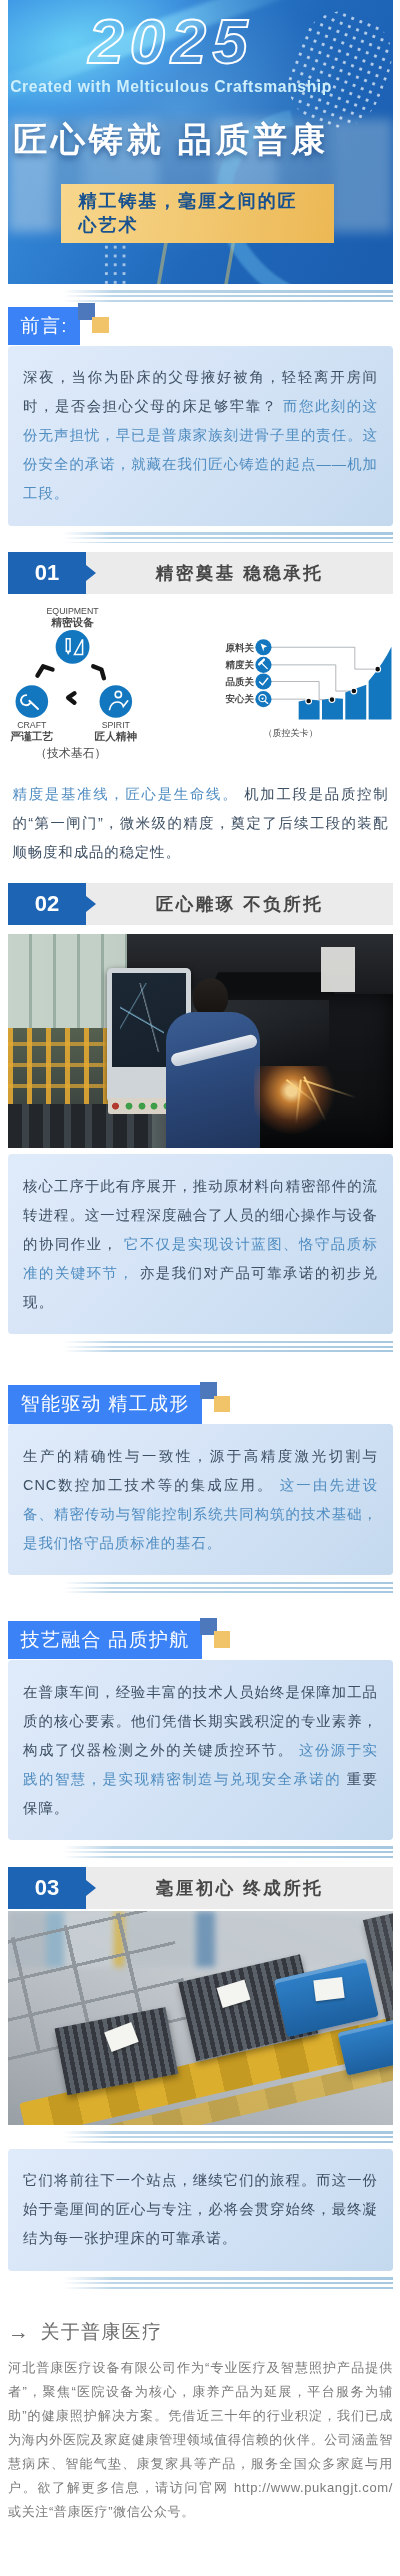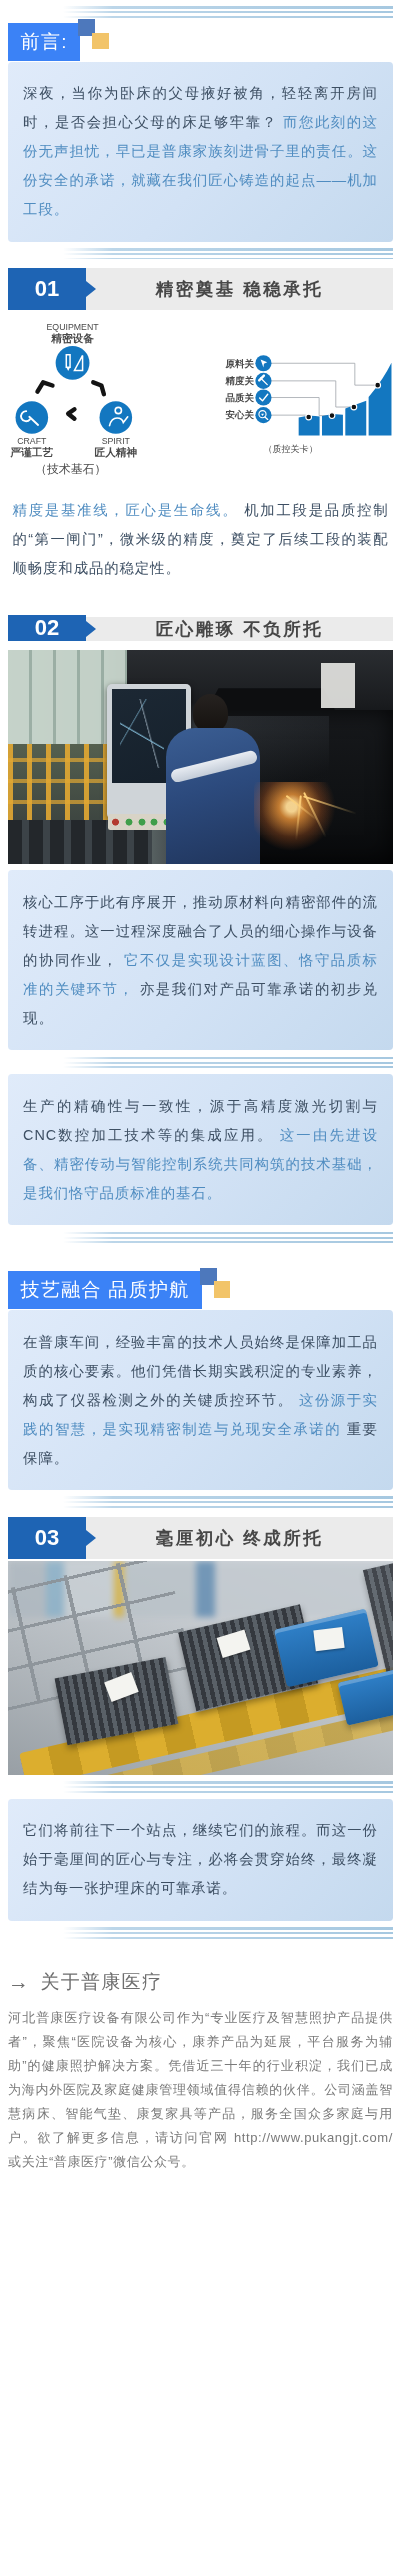--- a/index.html
+++ b/index.html
@@ -157,20 +157,37 @@
     font-size:19px;letter-spacing:1.3px;}
   .about-arrow{font-size:21px;line-height:1;}
   .about-para{margin:11.3px 8.1px 0;color:#7a7a7a;font-size:13px;line-height:24px;
     text-align:justify;letter-spacing:0.6px;}
 </style>
 </head>
 <body>
 
 <div class="page">
 
+  <div class="hero">
+    <div class="hero-glow"></div>
+    <div class="hero-streak"></div>
+    <div class="hero-blur"></div>
+    <div class="hero-floor"></div>
+    <div class="hero-dots d1"></div>
+    <div class="hero-dots d2"></div>
+    <div class="hero-swoosh"></div>
+    <div class="hero-inner">
+      <div class="hero-year">2025</div>
+      <div class="hero-sub">Created with Melticulous Craftsmanship</div>
+      <div class="hero-title">匠心铸就 品质普康</div>
+      <div class="hero-band-wrap">
+        <span class="hero-band">精工铸基，毫厘之间的匠心艺术</span>
+      </div>
+    </div>
+  </div>
 
   <div class="stripes">
       <div></div>
       <div></div>
       <div></div>
     </div>
 
   <div class="tag-head">
     <span class="tag-box">
       <span>前言:</span>
@@ -275,21 +292,21 @@
       </g>
       <text class="svg-label" x="205" y="240" font-size="19" fill="#4a4a4a" text-anchor="middle">（质控关卡）</text>
     </svg>
   </div>
 
   <div class="free-text">
     <span class="t-blue">精度是基准线，匠心是生命线。</span>
     <span class="t-dark">机加工段是品质控制的“第一闸门”，微米级的精度，奠定了后续工段的装配顺畅度和成品的稳定性。</span>
   </div>
 
-  <div class="num-head" style="margin-top:16.3px;align-items:flex-end;">
+  <div class="num-head" style="margin-top:16.3px;">
     <div class="num-box">
       <span>02</span>
     </div>
     <div class="num-bar">
       <span class="num-arrow"></span>
       <span class="num-title">匠心雕琢 不负所托</span>
     </div>
   </div>
 
   <div class="photo p1">
@@ -318,20 +335,27 @@
     <span class="t-blue">它不仅是实现设计蓝图、恪守品质标准的关键环节，</span>
     <span class="t-dark">亦是我们对产品可靠承诺的初步兑现。</span>
   </div>
 
   <div class="stripes">
       <div></div>
       <div></div>
       <div></div>
     </div>
 
+  <div class="tag-head" style="margin-top:33px;">
+    <span class="tag-box">
+      <span>智能驱动 精工成形</span>
+      <span class="sq sq-b"></span>
+      <span class="sq sq-y"></span>
+    </span>
+  </div>
   <div class="panel">
     <span class="t-dark">生产的精确性与一致性，源于高精度激光切割与CNC数控加工技术等的集成应用。</span>
     <span class="t-blue">这一由先进设备、精密传动与智能控制系统共同构筑的技术基础，是我们恪守品质标准的基石。</span>
   </div>
 
   <div class="stripes">
       <div></div>
       <div></div>
       <div></div>
     </div>

